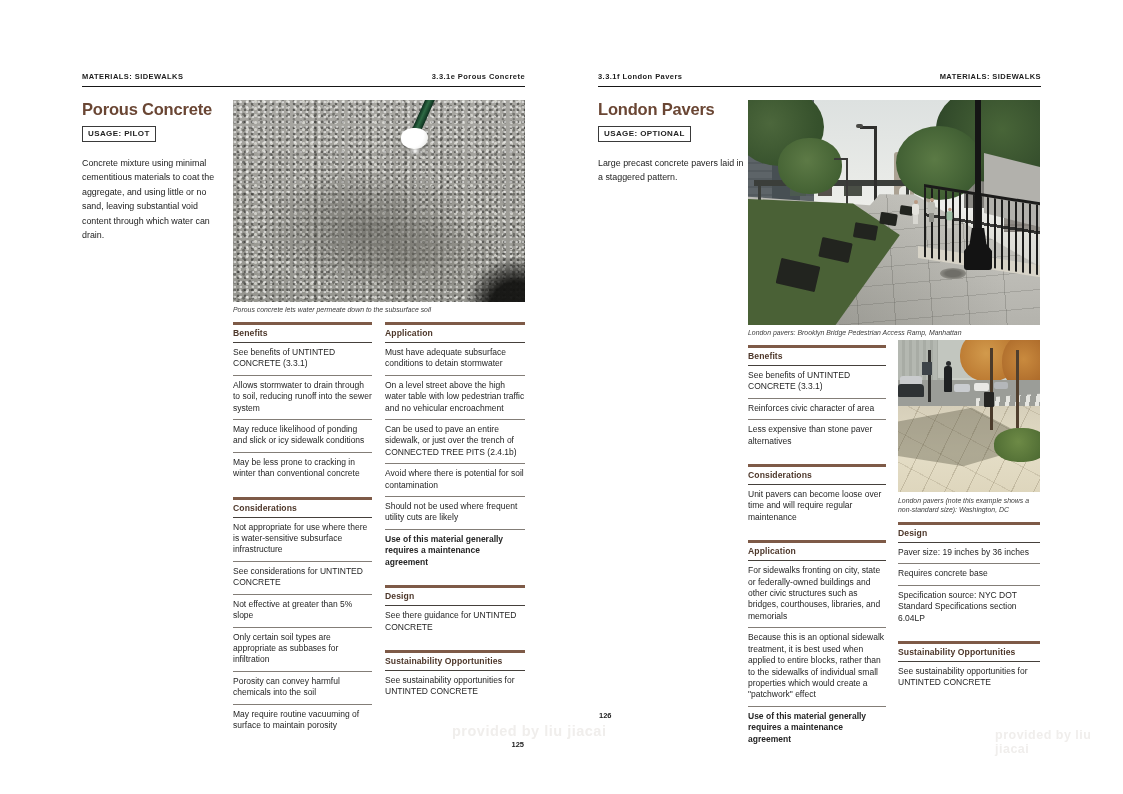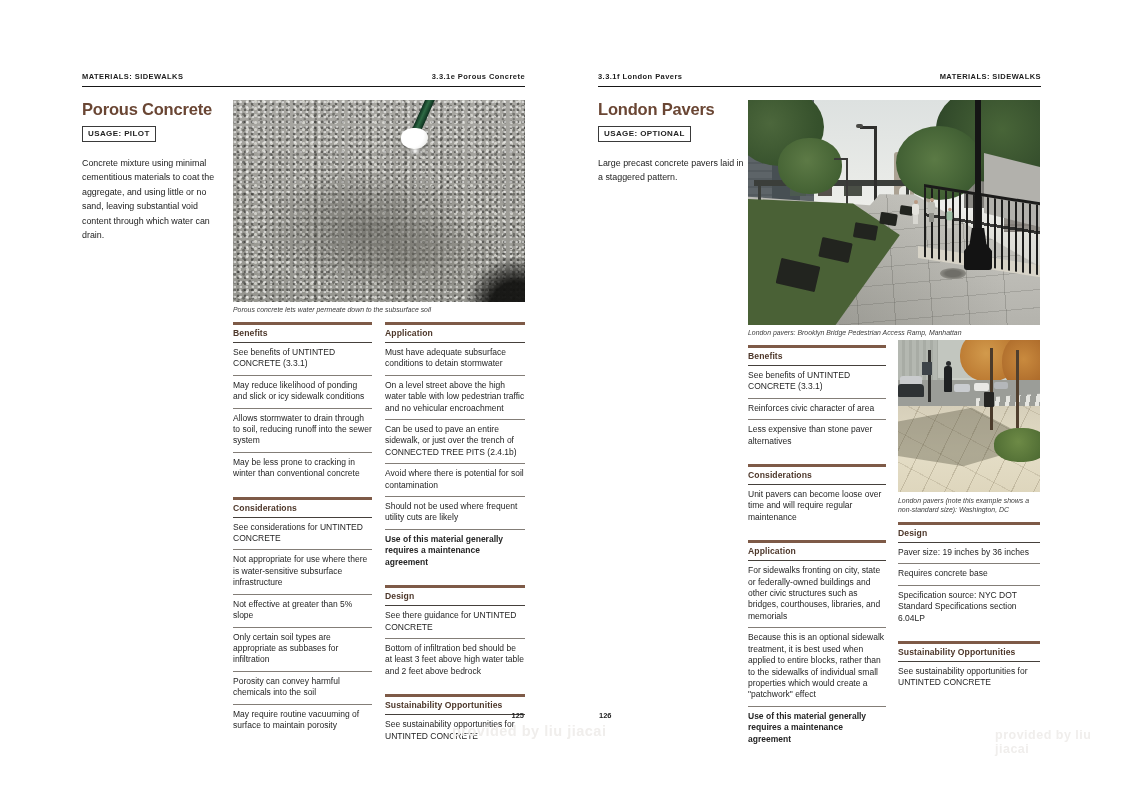--- a/index.html
+++ b/index.html
@@ -40,21 +40,21 @@
   .sec-h{
     margin:0;border-top:3px solid #7e5a47;border-bottom:1px solid #45403b;
     padding:3px 0 4px;font-size:8.6px;font-weight:bold;color:#4d372a;letter-spacing:.1px;
   }
   .itm{margin:0;border-bottom:1px solid #837d77;padding:4px 0 5px;
     font-size:8.5px;line-height:11.4px;color:#252525;}
   .itm:last-child{border-bottom:none;}
   .itm.b{font-weight:bold;}
 
   .pgnum{position:absolute;top:641px;font-size:7.5px;font-weight:bold;color:#222;}
-  #page-l .pgnum{right:1px;}
+  #page-l .pgnum{right:1px;margin-top:29px;}
   #page-r .pgnum{left:1px;}
 
   .watermark{position:absolute;color:#f0eeec;font-weight:bold;letter-spacing:.5px;}
   #wm1{left:452px;top:723px;font-size:14.5px;}
   #wm2{left:995px;top:728px;font-size:12.5px;}
 
   
   #photo-porous{left:151px;top:30px;width:292px;height:202px;
     background:
       radial-gradient(circle at 97% 103%, rgba(18,18,16,.95) 0 26px, rgba(18,18,16,0) 52px),
@@ -220,48 +220,47 @@
     <div class="nozzle"></div>
     <div class="splash"></div>
   </div>
   <div class="caption" style="left:151px;top:236px;width:292px;">Porous concrete lets water permeate down to the subsurface soil</div>
 
   <div class="cols" style="left:151px;top:252px;">
     <div class="col" style="width:139px;margin-right:13px;">
         <section class="sec">
           <h3 class="sec-h">Benefits</h3>
           <p class="itm">See benefits of UNTINTED CONCRETE (3.3.1)</p>
+          <p class="itm">Allows stormwater to drain through to soil, reducing runoff into the sewer system</p>
           <p class="itm">May reduce likelihood of ponding and slick or icy sidewalk conditions</p>
-          <p class="itm">Allows stormwater to drain through to soil, reducing runoff into the sewer system</p>
           <p class="itm">May be less prone to cracking in winter than conventional concrete</p>
         </section>
         <section class="sec">
           <h3 class="sec-h">Considerations</h3>
+          <p class="itm">Not appropriate for use where there is water-sensitive subsurface infrastructure</p>
           <p class="itm">See considerations for UNTINTED CONCRETE</p>
-          <p class="itm">Not appropriate for use where there is water-sensitive subsurface infrastructure</p>
           <p class="itm">Not effective at greater than 5% slope</p>
           <p class="itm">Only certain soil types are appropriate as subbases for infiltration</p>
           <p class="itm">Porosity can convey harmful chemicals into the soil</p>
           <p class="itm">May require routine vacuuming of surface to maintain porosity</p>
         </section>
       </div>
     <div class="col" style="width:140px;">
         <section class="sec">
           <h3 class="sec-h">Application</h3>
           <p class="itm">Must have adequate subsurface conditions to detain stormwater</p>
           <p class="itm">On a level street above the high water table with low pedestrian traffic and no vehicular encroachment</p>
           <p class="itm">Can be used to pave an entire sidewalk, or just over the trench of CONNECTED TREE PITS (2.4.1b)</p>
           <p class="itm">Avoid where there is potential for soil contamination</p>
           <p class="itm">Should not be used where frequent utility cuts are likely</p>
           <p class="itm b">Use of this material generally requires a maintenance agreement</p>
         </section>
         <section class="sec">
           <h3 class="sec-h">Design</h3>
           <p class="itm">See there guidance for UNTINTED CONCRETE</p>
-          <p class="itm">Bottom of infiltration bed should be at least 3 feet above high water table and 2 feet above bedrock</p>
         </section>
         <section class="sec">
           <h3 class="sec-h">Sustainability Opportunities</h3>
           <p class="itm">See sustainability opportunities for UNTINTED CONCRETE</p>
         </section>
       </div>
   </div>
 
   <div class="pgnum">125</div>
 </section>

